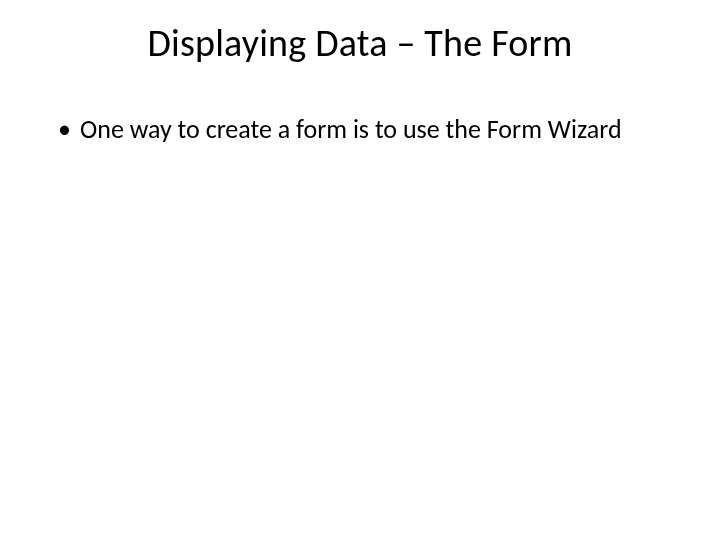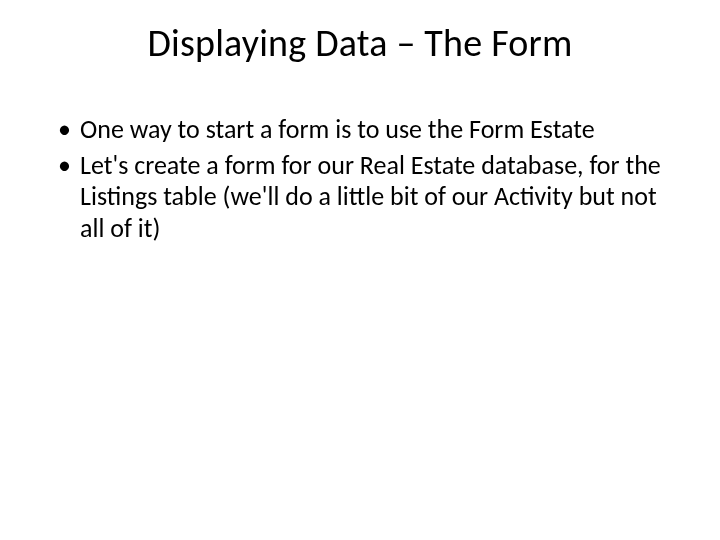--- a/index.html
+++ b/index.html
@@ -45,16 +45,15 @@
       top: 0;
       font-size: 26px;
     }
   </style>
 </head>
 <body>
 
 <div class="slide">
   <h1 class="title">Displaying Data – The Form</h1>
   <ul class="bullets">
-    <li>One way to start a form is to use the Form Estate</li>
-    <li>Let's create a form for our Real Estate database, for the Listings table (we'll do a little bit of our Activity but not all of it)</li>
+    <li>One way to create a form is to use the Form Wizard</li>
   </ul>
 </div>
 
 </body></html>

